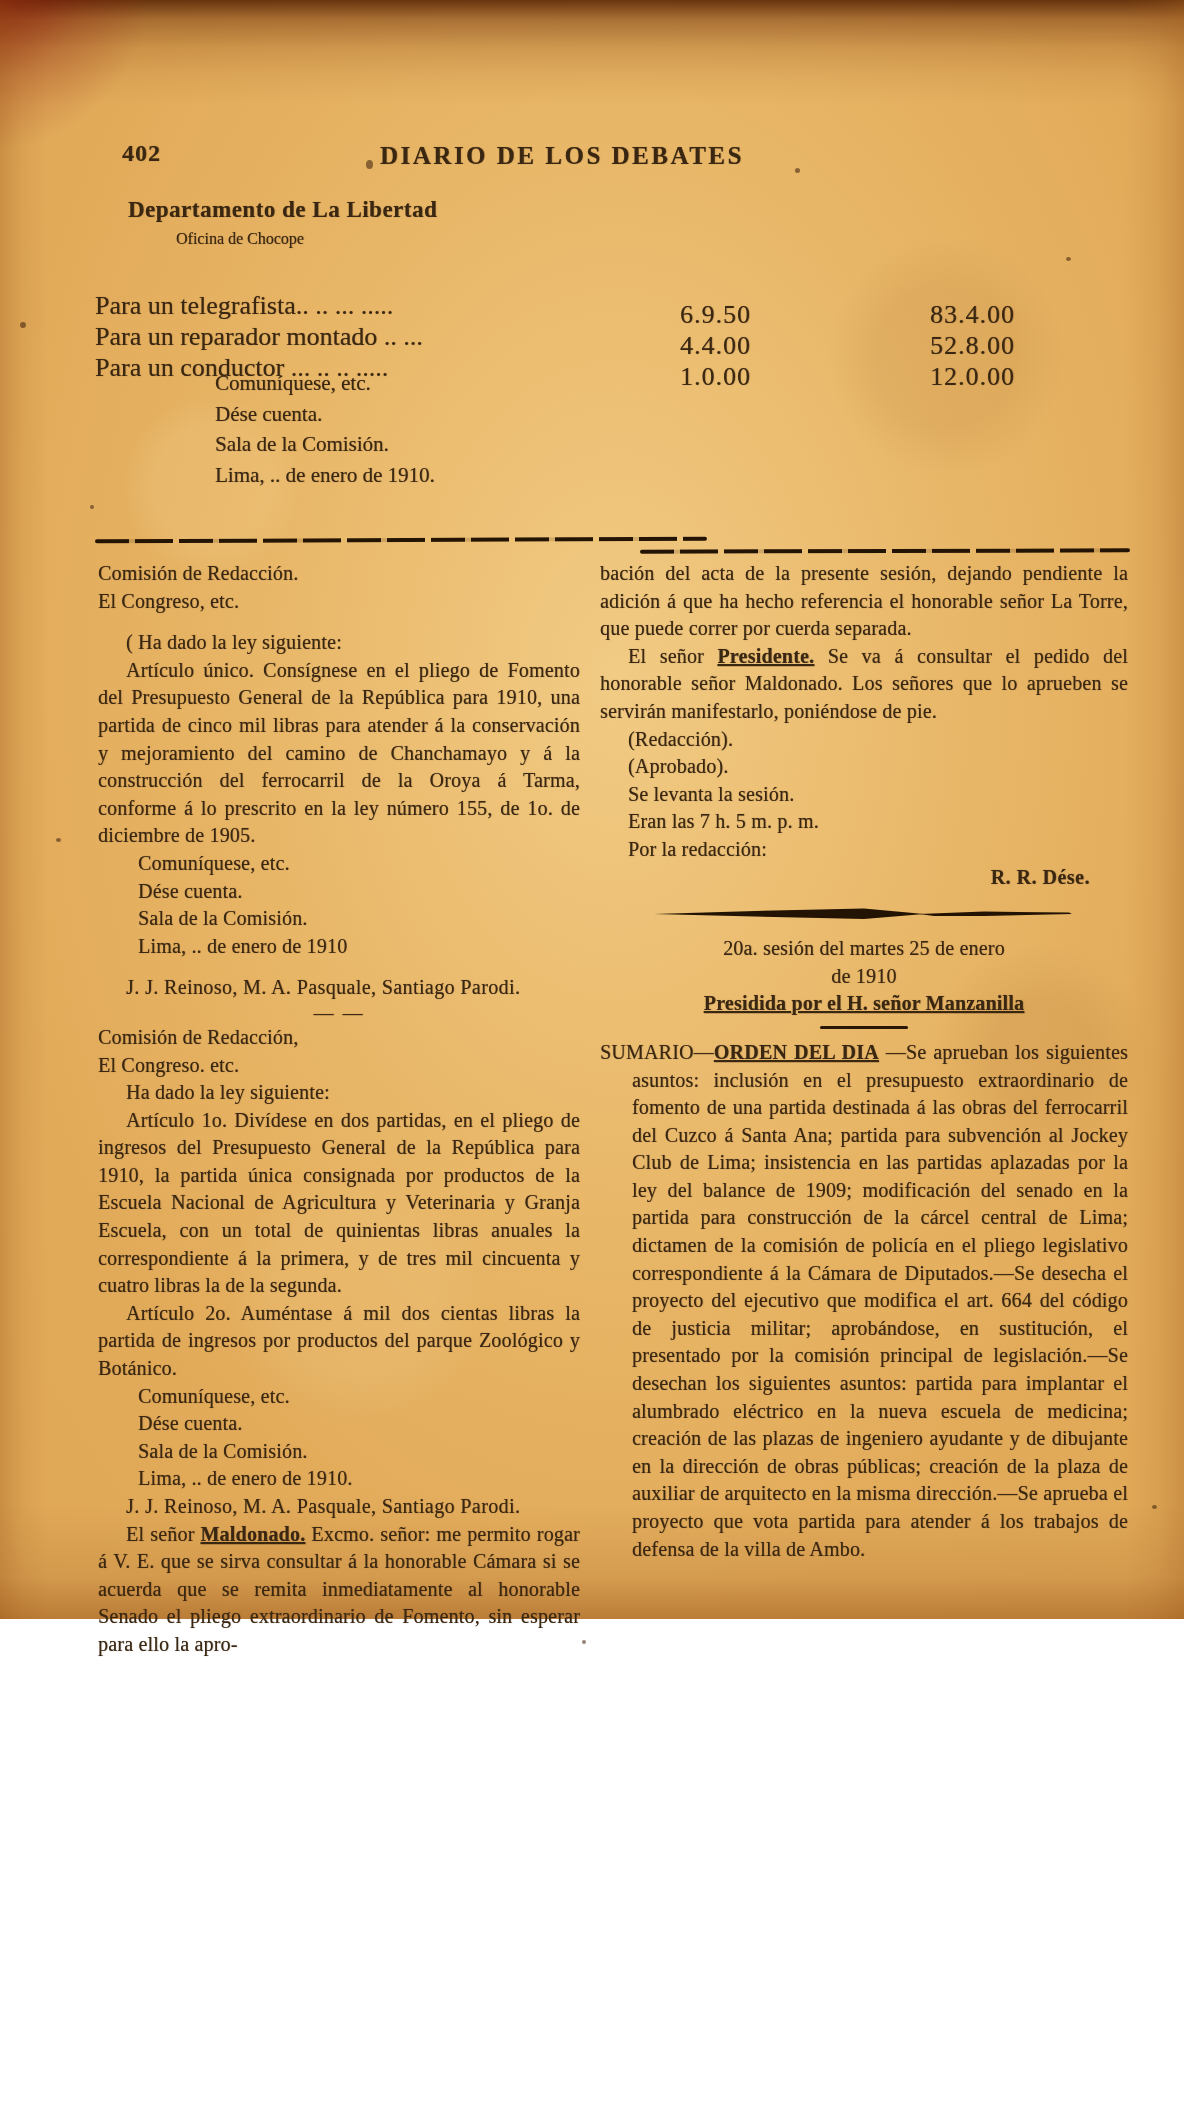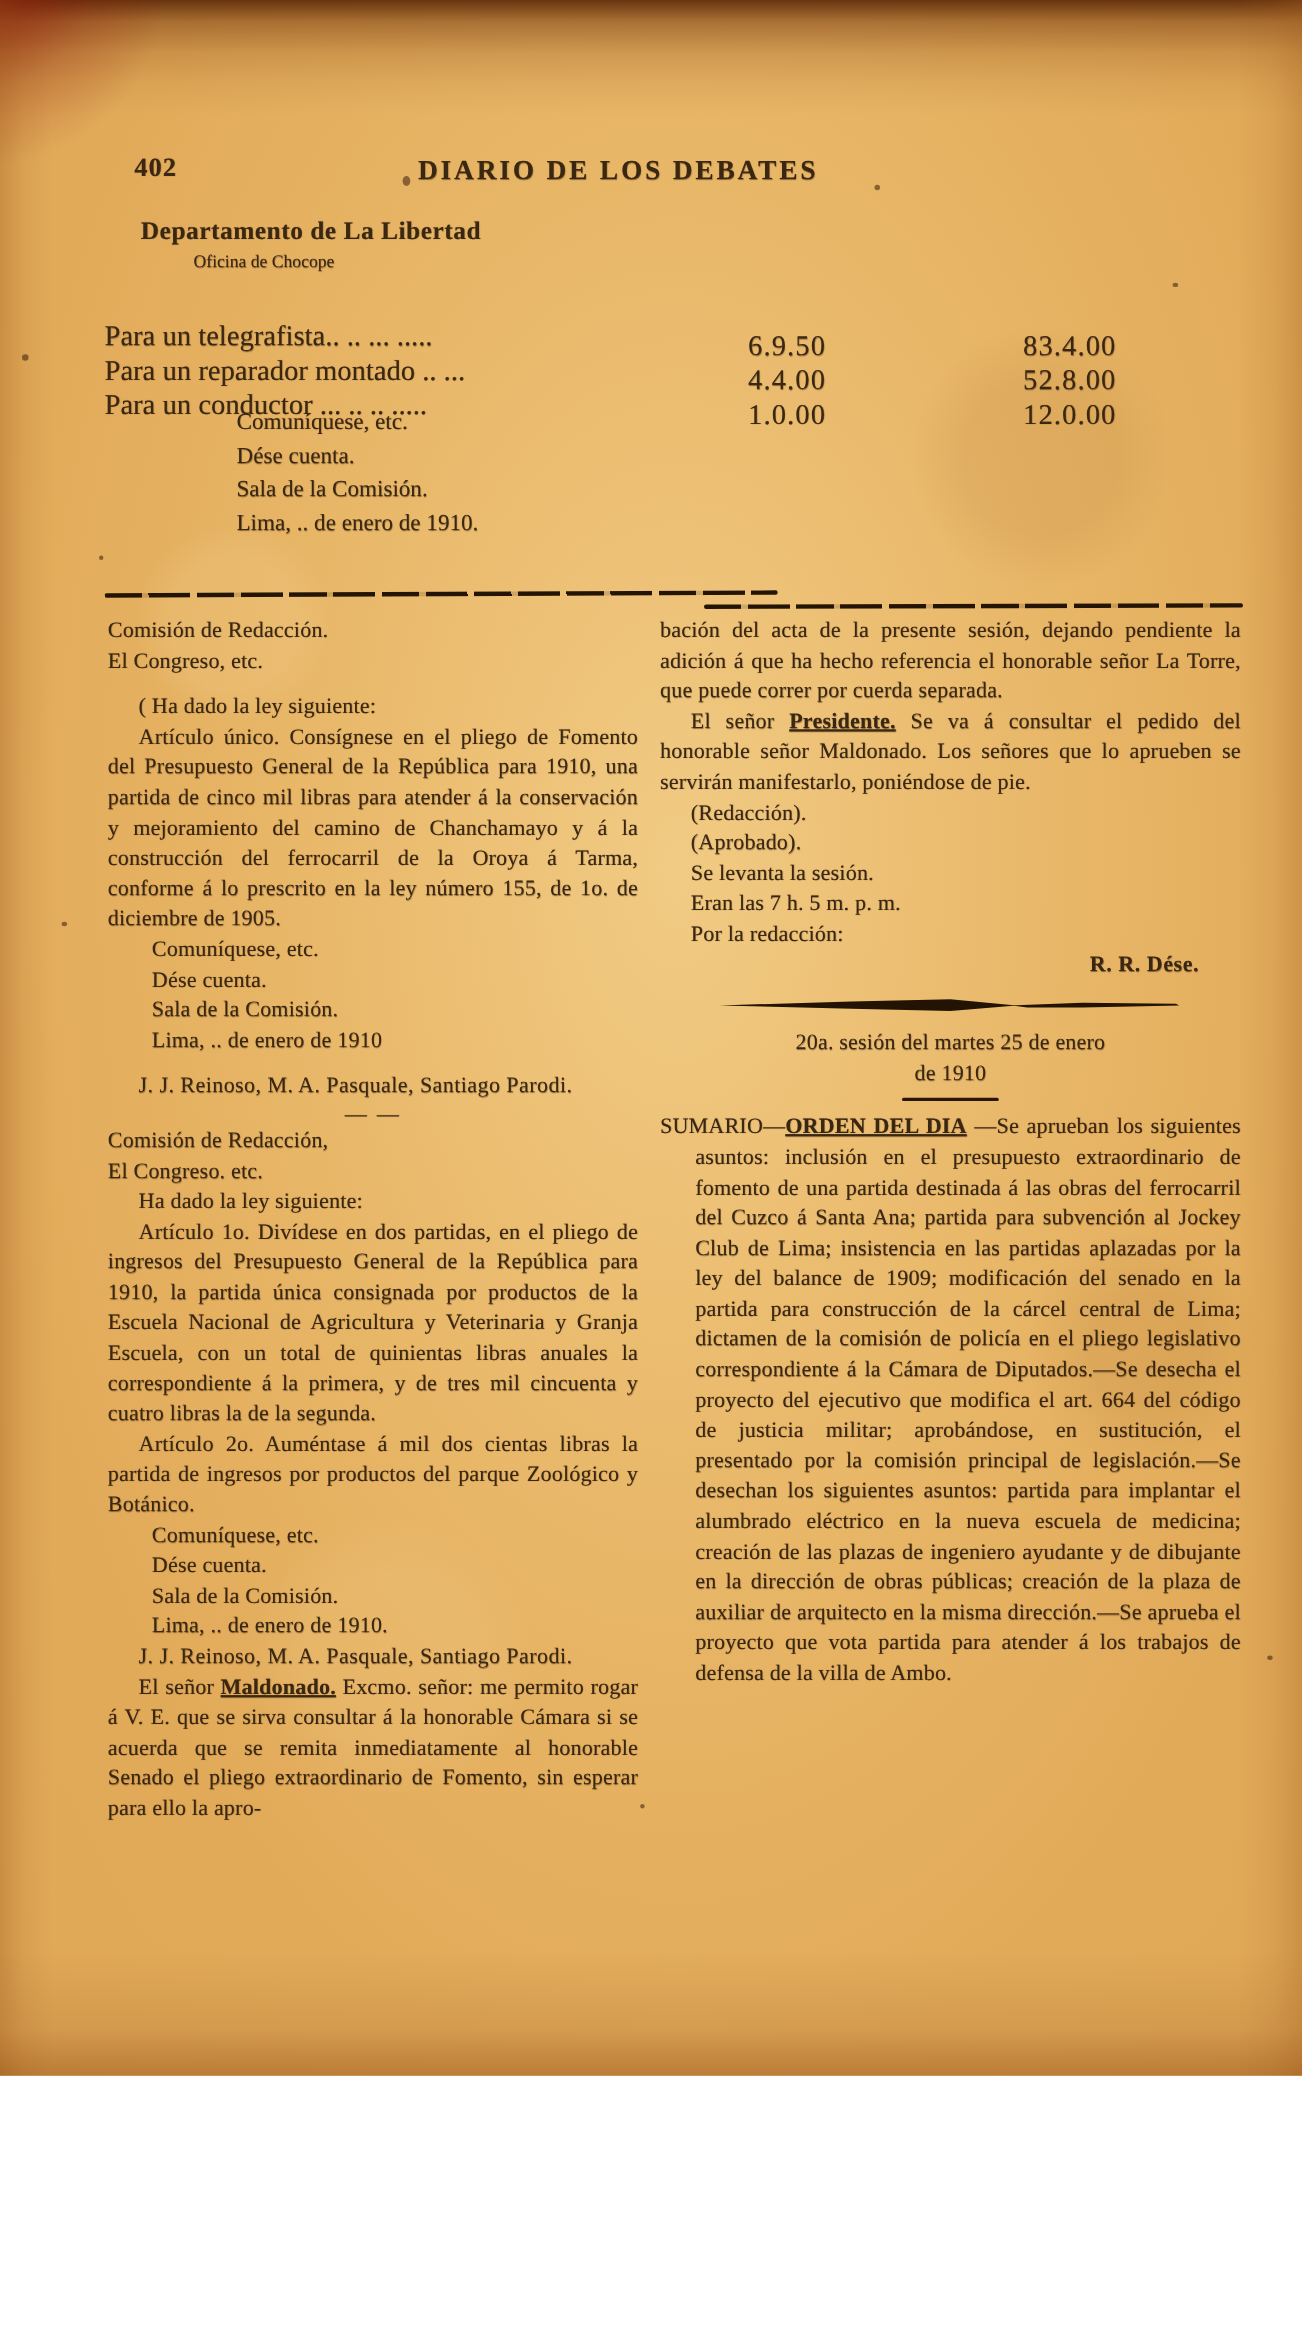--- a/index.html
+++ b/index.html
@@ -2,21 +2,21 @@
 <html><head>
 <meta charset="utf-8">
 <style>
   html,body{margin:0;padding:0;}
   body{
     width:1184px;height:2125px;
     font-family:"Liberation Serif","DejaVu Serif",serif;
     overflow:hidden;
   }
   .page{
-    position:relative;width:1184px;height:1887px;
+    position:relative;width:1184px;height:1619px;
     background:
       radial-gradient(ellipse at 52% 42%, rgba(243,206,136,.9) 0%, rgba(235,188,109,.65) 42%, rgba(224,169,85,.35) 72%, rgba(216,158,70,.25) 100%),
       #e2ab5c;
     color:#3a2712;
   }
   
   .vignette{position:absolute;inset:0;pointer-events:none;}
   .v-top{background:linear-gradient(180deg, rgba(94,42,8,.92) 0px, rgba(122,60,16,.55) 20px, rgba(146,82,26,.28) 48px, rgba(160,98,36,.12) 75px, rgba(160,98,36,0) 105px);}
   .v-topleft{background:radial-gradient(circle at -10px -10px, rgba(136,22,10,.75) 0px, rgba(136,22,10,.25) 90px, rgba(136,22,10,0) 160px);}
   .v-left{background:linear-gradient(90deg, rgba(150,80,20,.30) 0px, rgba(150,80,20,.10) 22px, rgba(150,80,20,0) 48px);}
@@ -149,20 +149,21 @@
     <p>Por la redacción:</p>
     <p class="right-al">R. R. Dése.</p>
 
     <svg class="swell" width="420" height="14" viewBox="0 0 420 14">
       <polygon points="0,7 120,3.5 210,1.5 270,7 210,12 120,10 0,7" fill="#231303"></polygon>
       <polygon points="265,7 330,4.5 415,5.5 418,7 330,9 280,9" fill="#231303"></polygon>
     </svg>
 
     <p class="centered">20a. sesión del martes 25 de enero</p>
     <p class="centered">de 1910</p>
+    <p class="centered b">Presidida por el H. señor Manzanilla</p>
     <div class="head-bar"></div>
     <p class="hang"><span>SUMARIO—</span><span class="b">ORDEN DEL DIA</span><span> —Se aprueban los siguientes asuntos: inclusión en el presupuesto extraordinario de fomento de una partida destinada á las obras del ferrocarril del Cuzco á Santa Ana; partida para subvención al Jockey Club de Lima; insistencia en las partidas aplazadas por la ley del balance de 1909; modificación del senado en la partida para construcción de la cárcel central de Lima; dictamen de la comisión de policía en el pliego legislativo correspondiente á la Cámara de Diputados.—Se desecha el proyecto del ejecutivo que modifica el art. 664 del código de justicia militar; aprobándose, en sustitución, el presentado por la comisión principal de legislación.—Se desechan los siguientes asuntos: partida para implantar el alumbrado eléctrico en la nueva escuela de medicina; creación de las plazas de ingeniero ayudante y de dibujante en la dirección de obras públicas; creación de la plaza de auxiliar de arquitecto en la misma dirección.—Se aprueba el proyecto que vota partida para atender á los trabajos de defensa de la villa de Ambo.</span></p>
   </section>
 
   <div class="speck" style="left:366px;top:160px;width:7px;height:9px;"></div>
   <div class="speck" style="left:795px;top:168px;width:5px;height:5px;"></div>
   <div class="speck" style="left:1066px;top:257px;width:5px;height:4px;"></div>
   <div class="speck" style="left:20px;top:322px;width:6px;height:6px;"></div>
   <div class="speck" style="left:56px;top:838px;width:5px;height:4px;"></div>
   <div class="speck" style="left:90px;top:505px;width:4px;height:4px;"></div>

